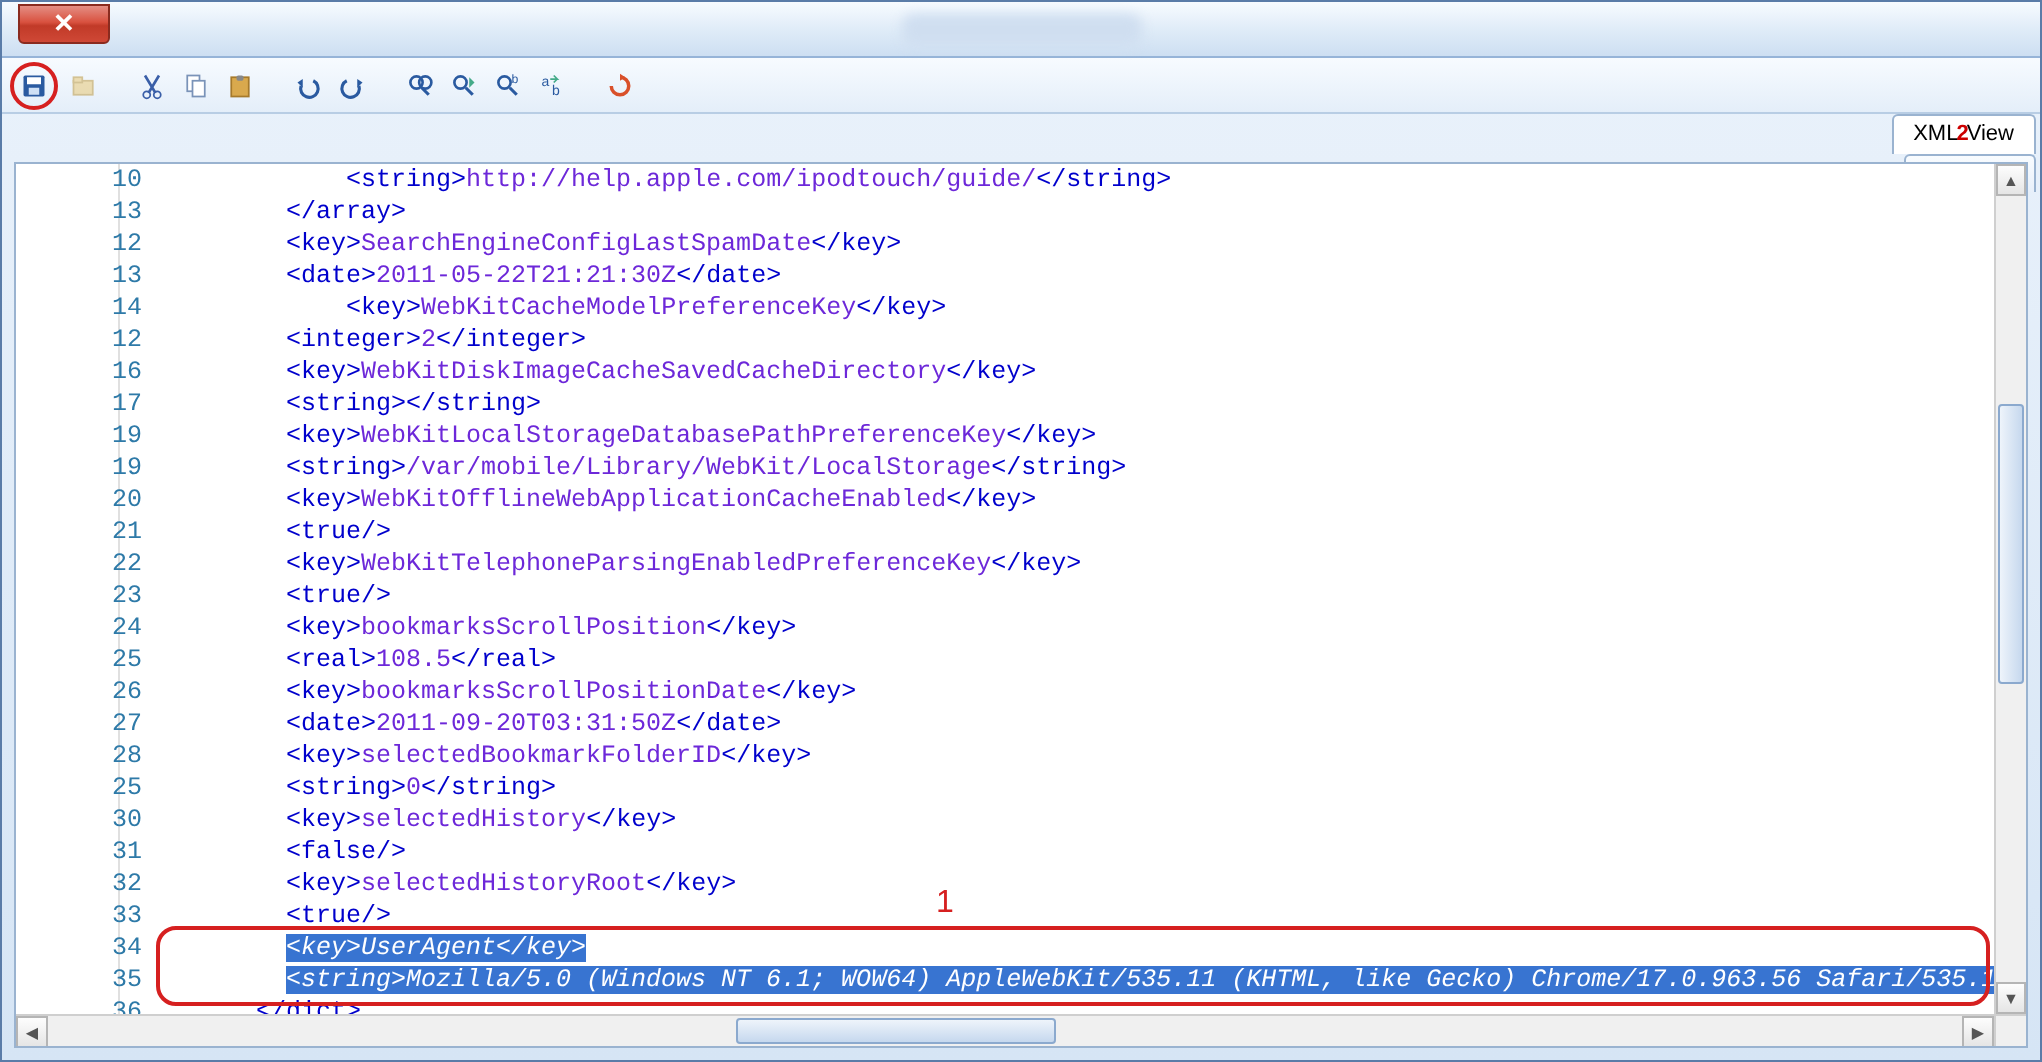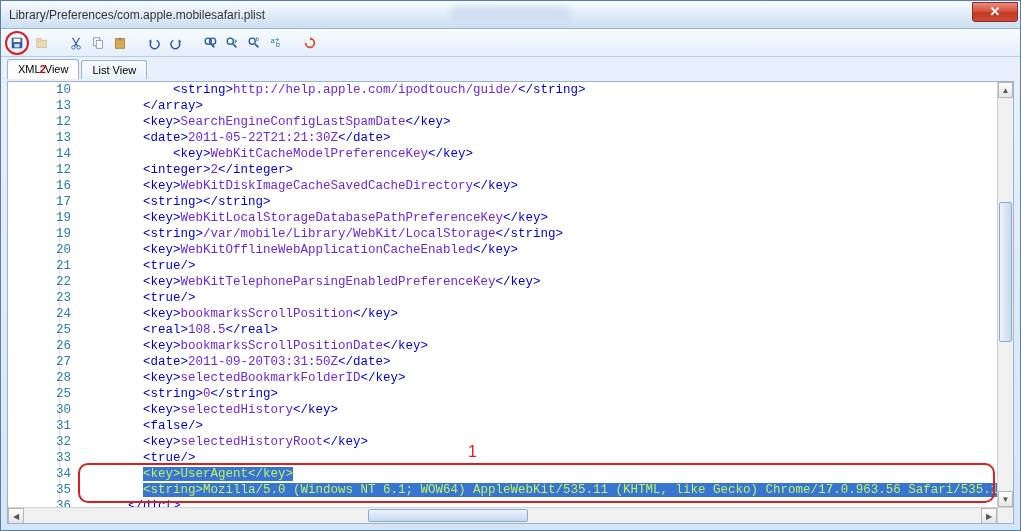--- a/index.html
+++ b/index.html
@@ -84,23 +84,24 @@
   width: 24px;
   height: 24px;
   display: flex;
   align-items: center;
   justify-content: center;
   margin-left: -2px;
 }
 .tabs {
   height: 24px;
   display: flex;
-  align-items: center;
-  padding-left: 6px;
+  align-items: flex-end;
+  padding-left: 23px;
   gap: 0;
+  flex-direction: column;
 }
 .tab {
   padding: 3px 10px;
   font-size: 11px;
   background: linear-gradient(to bottom, #f9fcff 0%, #e8f0fa 100%);
   border: 1px solid #9ab3d0;
   border-bottom: none;
   border-radius: 3px 3px 0 0;
   cursor: pointer;
   margin-right: 2px;
@@ -149,21 +150,22 @@
   white-space: pre;
 }
 .code-line {
   height: 16px;
   padding-left: 8px;
 }
 .tag { color: #0000cc; }
 .txt { color: #6d28d9; }
 .sel {
   background: #3874d1;
-  color: #bef264;
+  color: #ffffff;
+  font-style: italic;
 }
 .highlight-box {
   position: absolute;
   border: 2px solid #d62020;
   border-radius: 10px;
   pointer-events: none;
   left: 70px;
   width: 917px;
   top: 381px;
   height: 40px;
@@ -247,21 +249,20 @@
   font-family: Arial, sans-serif;
   pointer-events: none;
   letter-spacing: 1px;
 }
 </style>
 </head>
 <body>
 
 <div class="window">
   <div class="titlebar">
-    <span class="title-text">Library/Preferences/com.apple.mobilesafari.plist</span>
     <div class="title-blur"></div>
     <div class="close-btn">
         <span>✕</span>
       </div>
   </div>
 
   <div class="toolbar">
     <div class="save-highlight">
       <span class="tb-icon">
         <svg width="16" height="16" viewBox="0 0 16 16">

